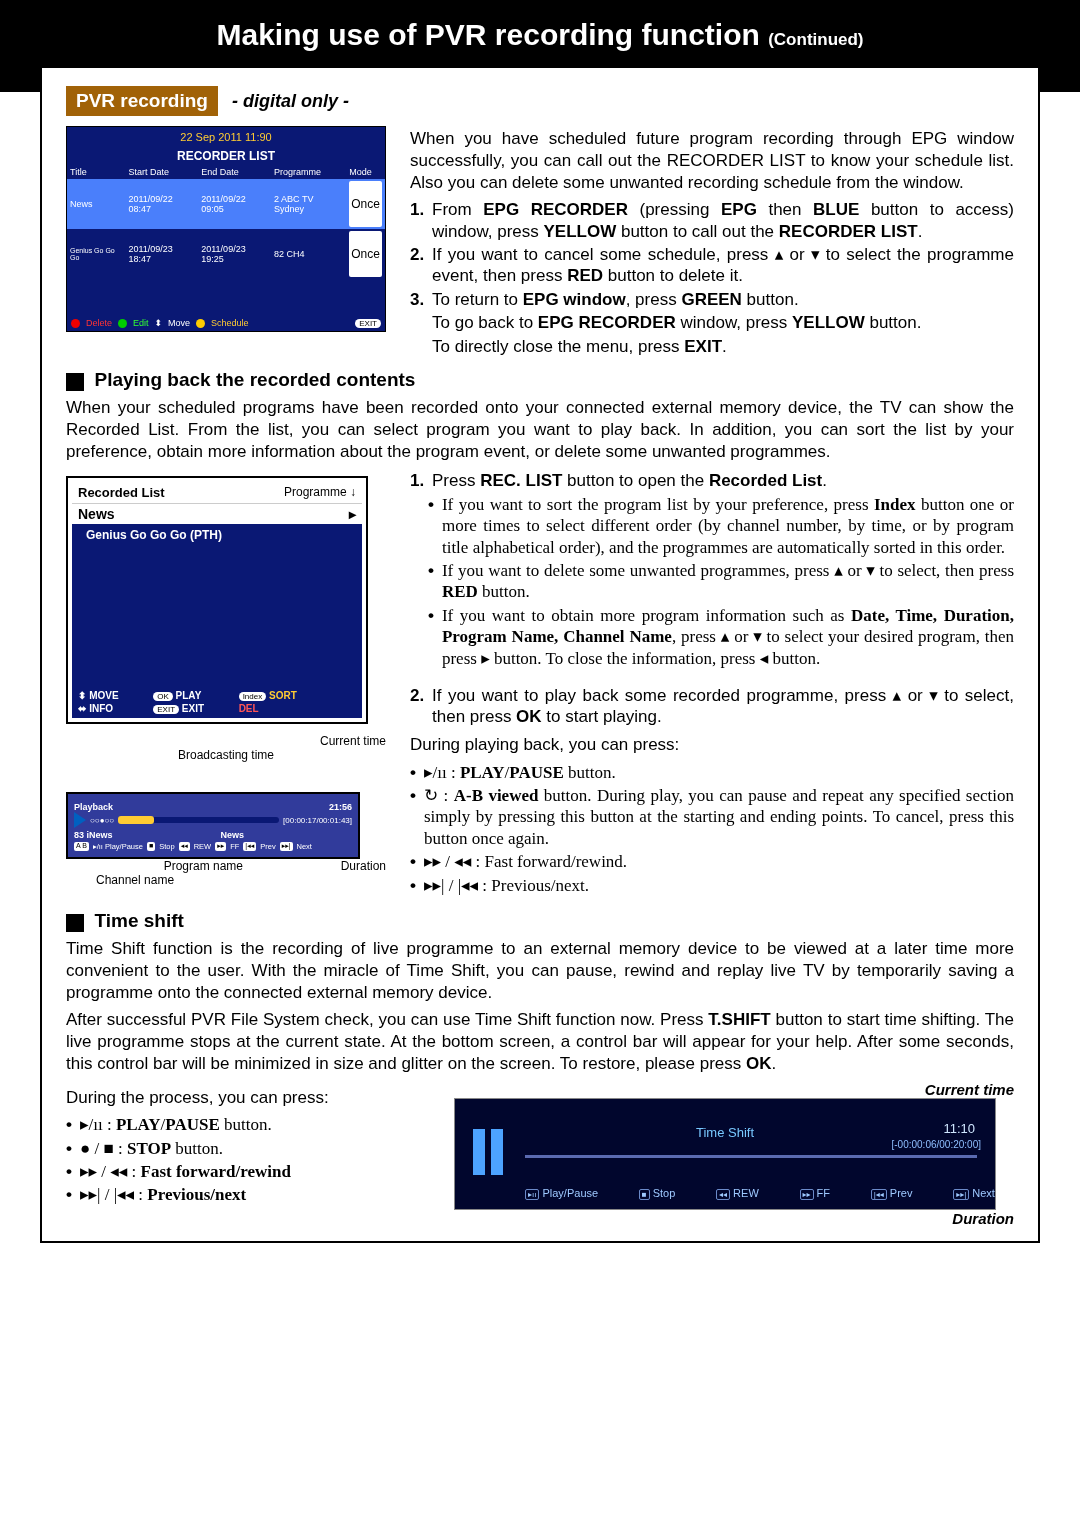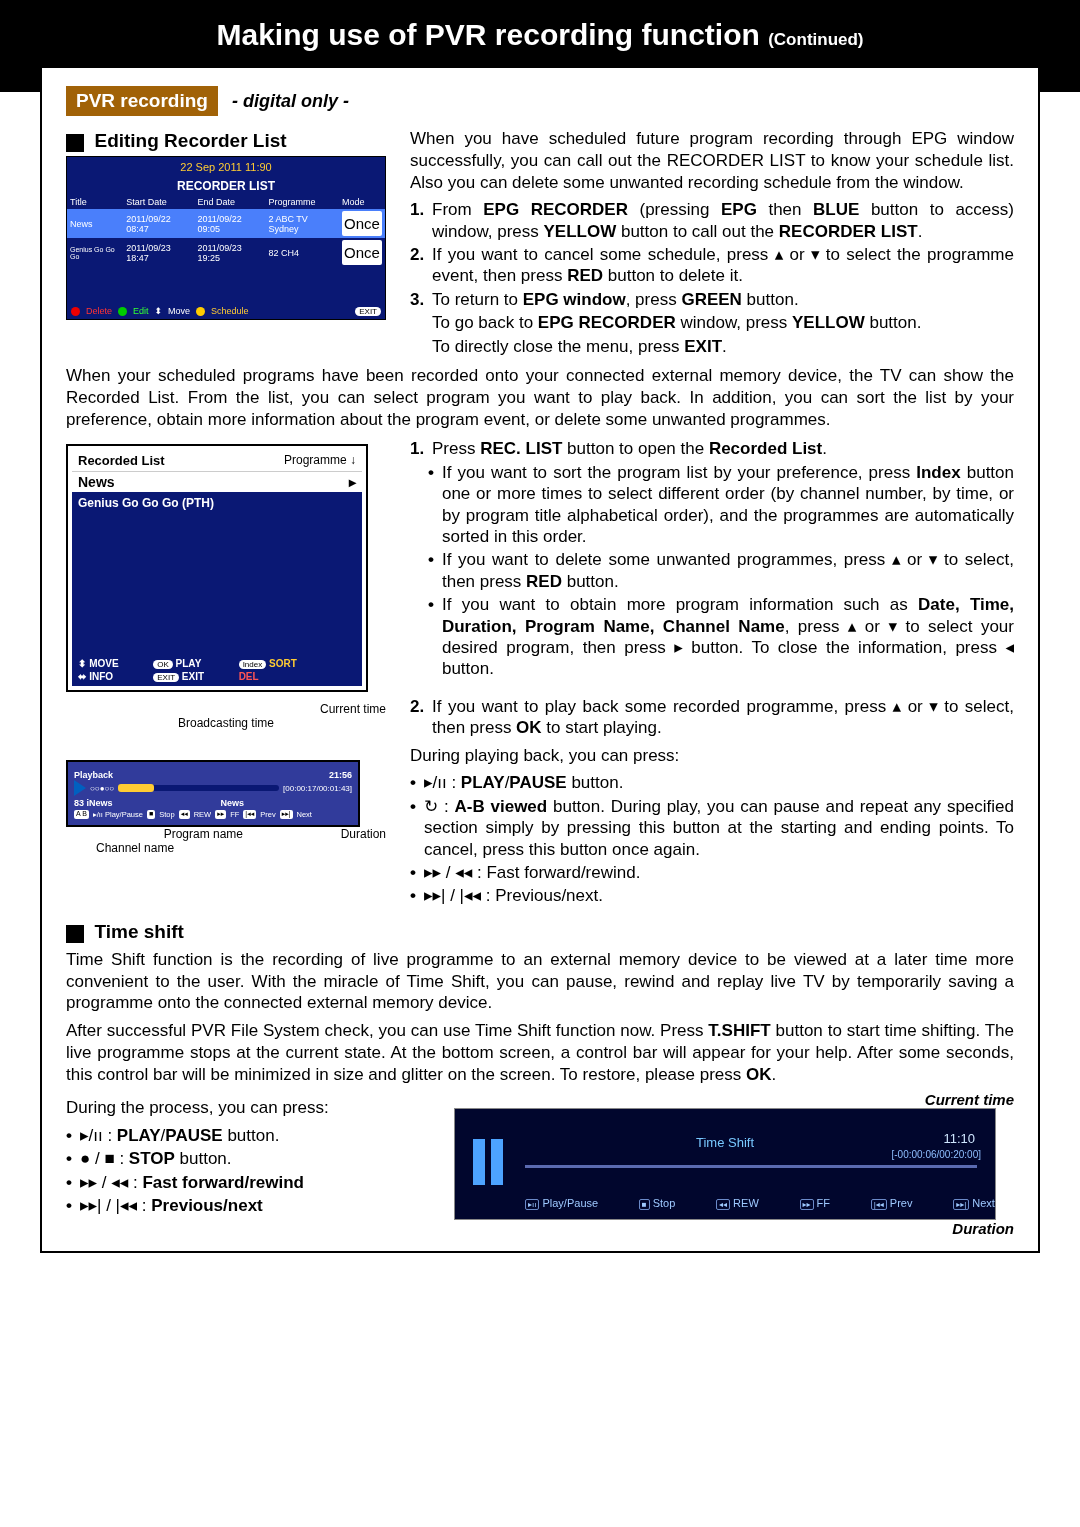--- a/index.html
+++ b/index.html
@@ -15,45 +15,45 @@
   .sub-head { font-weight: bold; font-size: 19px; }
   .two-col { display: flex; gap: 24px; margin-top: 6px; }
   .left { width: 320px; }
   .right { flex: 1; font-size: 17px; line-height: 1.26; text-align: justify; }
   .body-text { font-size: 17px; line-height: 1.28; text-align: justify; margin: 6px 0; }
   .list-item { display: flex; font-size: 17px; line-height: 1.26; text-align: justify; margin: 2px 0; }
   .list-item .num { width: 22px; font-weight: bold; flex-shrink: 0; }
   .list-item .txt { flex: 1; }
   .bullet-item { display: flex; margin: 2px 0 2px 18px; font-size: 17px; line-height: 1.26; text-align: justify; }
   .bullet-item .dot { margin-right: 8px; font-weight: bold; }
-  .bullet-item .txt { flex: 1; }
+  .bullet-item .txt { flex: 1; font-family: Liberation Serif, serif; }
 
   
   .rec-list { border: 1px solid #000; background: #0a1874; color: #fff; font-size: 11px; margin-top: 4px; }
   .rec-list .date { color: #ffcc33; text-align: center; padding: 4px 6px; }
   .rec-list .hdr-bar { background: #0a1874; text-align: center; font-weight: bold; font-size: 12px; padding: 2px 0; }
   .rec-list table { width: 100%; border-collapse: collapse; }
   .rec-list td { padding: 2px 3px; }
   .rec-list .thead td { font-size: 9px; }
   .rec-list .row-sel td { background: #4a7ffb; }
-  .rec-list .once-box { background: #fff; color: #000; text-align: center; padding: 4px 2px; border-radius: 2px; font-size: 15px; display:inline-block;}
+  .rec-list .once-box { background: #fff; color: #000; text-align: center; padding: 16px 2px; border-radius: 2px; font-size: 12px; display:inline-block;}
   .rec-list .spacer { height: 36px; }
   .rec-list .footer { background: #0a1874; padding: 3px 4px; display: flex; align-items: center; font-size: 9px; gap: 6px; }
   .circ { width: 9px; height: 9px; border-radius: 50%; display: inline-block; vertical-align: middle; }
   .c-red { background: #e00; } .c-green { background: #0c0; } .c-yel { background: #fc0; }
   .f-red { color: #f33; } .f-green { color: #3f3; } .f-yel { color: #fc3; }
   .exit-white { background:#fff; color:#000; padding:0 4px; border-radius:6px; font-size:8px; }
 
   
   .recorded-box { border: 2px solid #000; background:#fff; padding:4px; width:290px; margin-top:8px; }
   .recorded-inner { background:#0a1874; color:#fff; }
   .recorded-head { background:#fff; color:#000; font-weight:bold; font-size:13px; padding:3px 6px; display:flex; justify-content:space-between; }
   .recorded-head .prg { font-weight:normal; font-size:12px; }
   .recorded-news { background:#fff; color:#000; font-weight:bold; padding:2px 6px; border-top:1px solid #ccc; display:flex; justify-content:space-between; font-size:14px; }
-  .recorded-gen { font-weight:bold; padding:4px 6px; font-size:12px; }
+  .recorded-gen { font-weight:bold; padding:4px 14px; font-size:12px; }
   .recorded-body { height:140px; }
   .recorded-foot { font-size:10px; padding:4px 6px; display:grid; grid-template-columns: auto auto auto auto; gap:2px 10px; align-items:center; font-weight:bold; }
   .idx-btn { background:#fff; color:#000; padding:0 4px; border-radius:6px; font-size:8px; font-weight:normal; }
   .sort { color:#fc3; } .del { color:#f55; }
 
   
   .pb-box { border:2px solid #000; width:290px; margin-top:30px; position:relative; }
   .pb-inner { background:#313b9b; color:#fff; font-size:9px; padding:6px 6px; }
   .pb-row { display:flex; align-items:center; gap:4px; }
   .pb-play { width:0; height:0; border-left:12px solid #0060c0; border-top:8px solid transparent; border-bottom:8px solid transparent; }
@@ -88,24 +88,20 @@
   </div>
 
   <div class="frame">
     <div class="section-head-row">
       <span class="pvr-box">PVR recording</span>
       <span class="digital">- digital only -</span>
     </div>
 
     <div class="two-col">
       <div class="left">
-        <div style="margin:8px 0 4px 0;">
-          <span class="blackbox"></span>
-          <span class="sub-head">Editing Recorder List</span>
-        </div>
 
         <div class="rec-list">
           <div class="date">22 Sep 2011  11:90</div>
           <div class="hdr-bar">RECORDER LIST</div>
           <table>
             <tbody>
                 <tr class="thead">
               <td>Title</td>
               <td>Start Date</td>
               <td>End Date</td>
@@ -164,20 +160,24 @@
             <div class="num"></div>
             <div class="txt"><span>To go back to </span><strong>EPG RECORDER</strong><span> window, press </span><strong>YELLOW</strong><span> button.</span></div>
           </div>
         <div class="list-item">
             <div class="num"></div>
             <div class="txt"><span>To directly close the menu, press </span><strong>EXIT</strong><span>.</span></div>
           </div>
       </div>
     </div>
 
+    <div style="margin-top:10px;">
+      <span class="blackbox"></span>
+      <span class="sub-head">Playing back the recorded contents</span>
+    </div>
     <div class="body-text">When your scheduled programs have been recorded onto your connected external memory device, the TV can show the Recorded List. From the list, you can select program you want to play back. In addition, you can sort the list by your preference, obtain more information about the program event, or delete some unwanted programmes.</div>
 
     <div class="two-col">
       <div class="left">
         <div class="recorded-box">
           <div class="recorded-head">
             <span>Recorded List</span>
             <span class="prg"><span>Programme  ↓</span></span>
           </div>
           <div class="recorded-inner">

